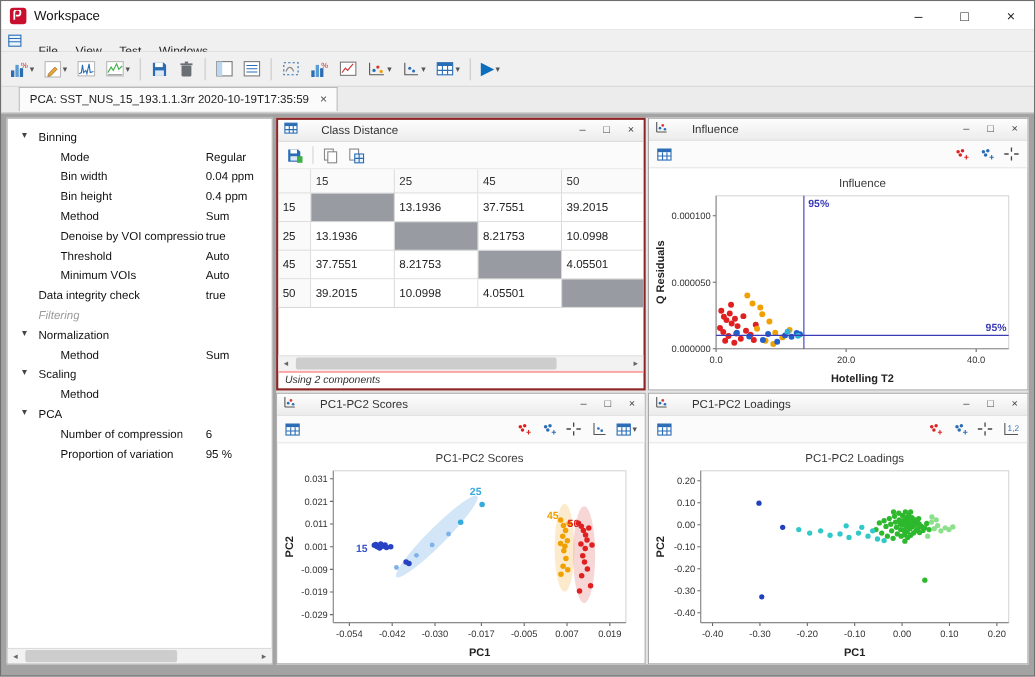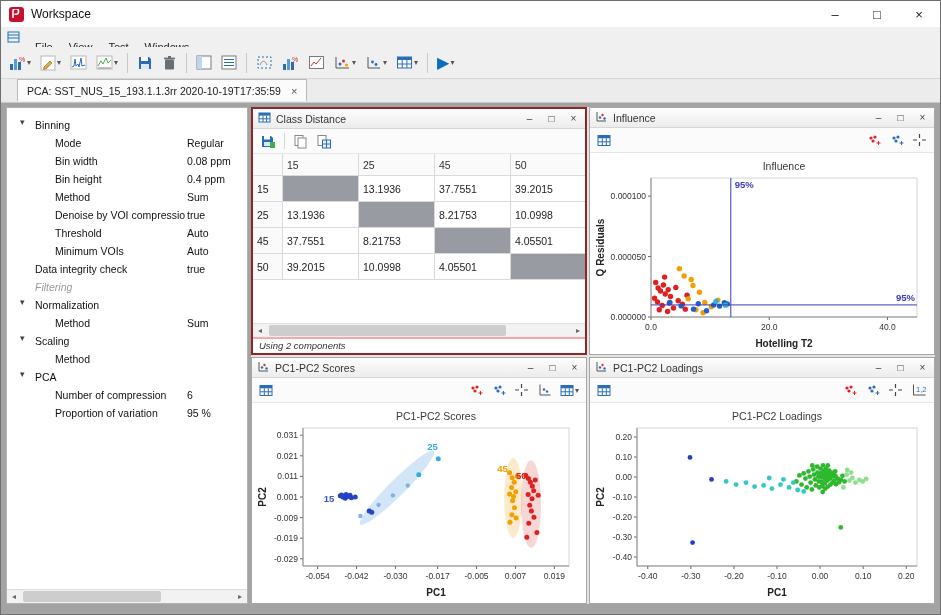--- a/index.html
+++ b/index.html
@@ -48,21 +48,21 @@
   .hscroll { position:absolute; left:0; right:0; bottom:0; height:14px; background:#f2f2f2; border-top:1px solid #dcdcdc; display:flex; align-items:center; }
   .hs-arrow { width:14px; height:13px; display:flex; align-items:center; justify-content:center; font-size:8px; color:#666; }
   .hs-track { flex:1; height:13px; position:relative; }
   .hs-thumb { position:absolute; top:1px; height:11px; background:#cdcdcd; border-radius:2px; }
 
   
   .mdi { flex:1; display:grid; grid-template-columns:336px 1fr; grid-template-rows:248px 1fr; gap:2px; background:#e4e4e4; }
   .subwin { background:#fff; border:1px solid #a7a7a7; display:flex; flex-direction:column; overflow:hidden; }
   .subwin.active { border:2px solid #8d2626; }
   .subwin-titlebar { height:20px; background:linear-gradient(#fdfdfd,#ececec); border-bottom:1px solid #d6d6d6; display:flex; align-items:center; gap:5px; padding:0 3px 0 5px; flex:0 0 auto; }
-  .subwin-title { flex:1; font-size:10.5px; color:#333; }
+  .subwin-title { flex:1; font-size:10.5px; color:#333;margin-left:16px; }
   .sw-btn { width:17px; height:15px; display:flex; align-items:center; justify-content:center; font-size:10px; color:#444; }
   .subwin-toolbar { height:25px; background:#fbfbfb; border-bottom:1px solid #e6e6e6; display:flex; align-items:center; padding:0 4px; gap:2px; flex:0 0 auto; }
   .subwin-toolbar .spacer { flex:1; }
   .sw-tool { height:21px; display:flex; align-items:center; justify-content:center; padding:0 2px; border:1px solid transparent; border-radius:2px; }
   .sw-sep { width:1px; height:16px; background:#d5d5d5; margin:0 3px; }
 
   
   .cd-table-wrap { flex:1; overflow:hidden; }
   .cd-grid { display:grid; grid-template-columns:30px repeat(4,76px); font-size:10.5px; color:#222; }
   .cd-cell { border-right:1px solid #dadada; border-bottom:1px solid #dadada; padding:0 4px; display:flex; align-items:center; height:26px; background:#fff; }
@@ -238,21 +238,21 @@
           <div class="prop-row group">
             <span class="arrow">▾</span>
             <span class="plabel">Binning</span>
           </div>
           <div class="prop-row prop">
             <span class="plabel">Mode</span>
             <span class="pvalue">Regular</span>
           </div>
           <div class="prop-row prop">
             <span class="plabel">Bin width</span>
-            <span class="pvalue">0.08 ppm</span>
+            <span class="pvalue">0.04 ppm</span>
           </div>
           <div class="prop-row prop">
             <span class="plabel">Bin height</span>
             <span class="pvalue">0.4 ppm</span>
           </div>
           <div class="prop-row prop">
             <span class="plabel">Method</span>
             <span class="pvalue">Sum</span>
           </div>
           <div class="prop-row prop">

